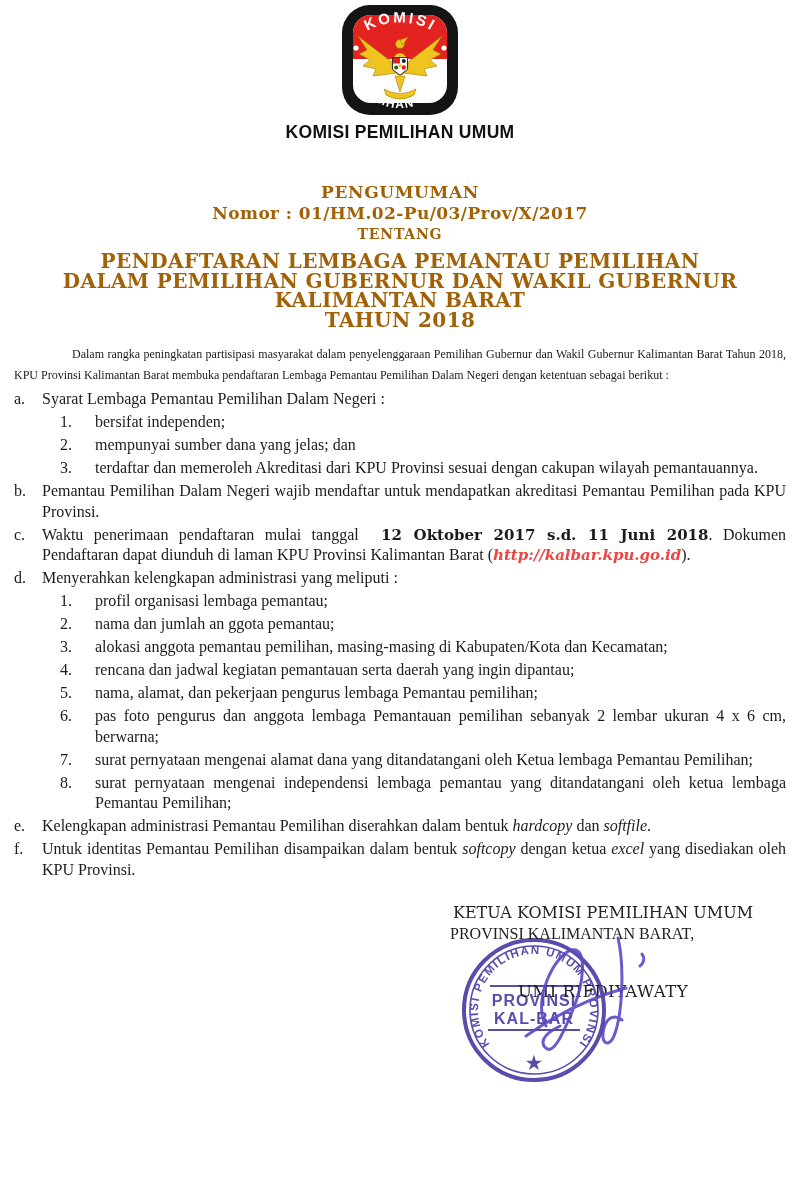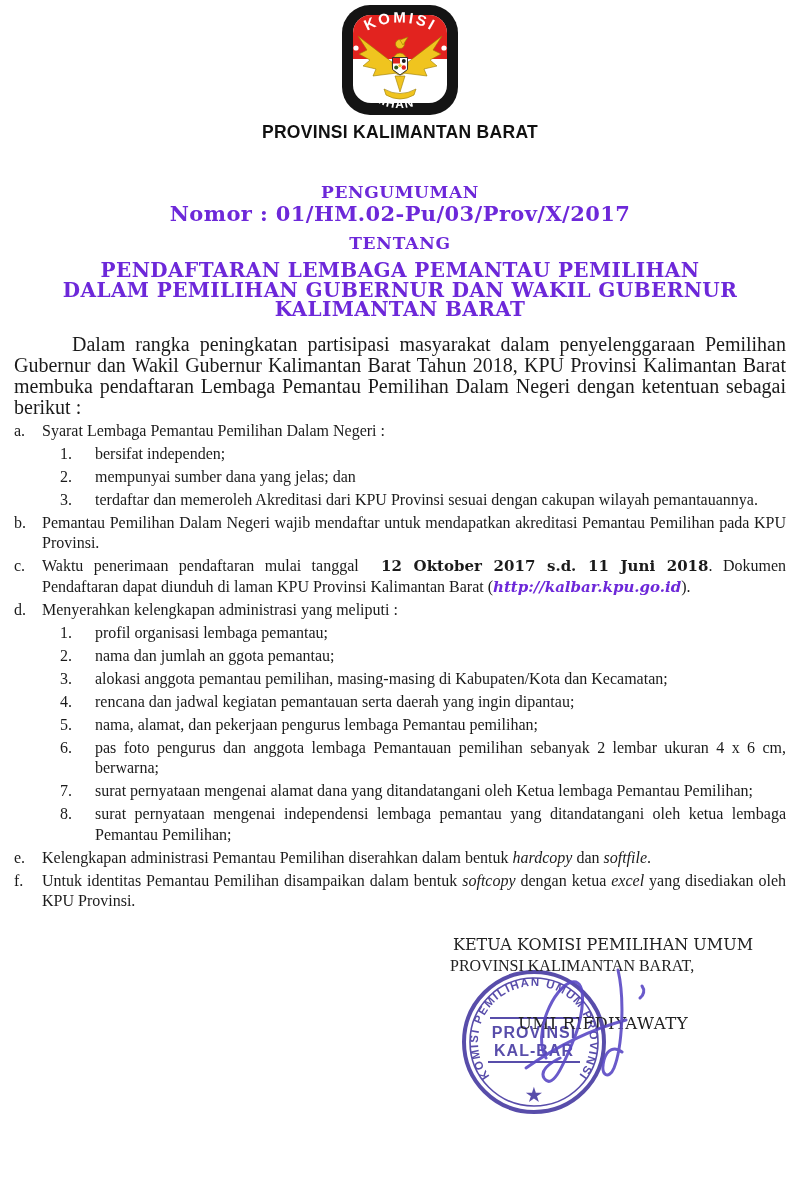--- a/index.html
+++ b/index.html
@@ -9,36 +9,36 @@
     font-family:"Liberation Serif",serif;color:#1b1b1b;
     box-sizing:border-box;padding:0 14px;
   }
   
   .logo{display:block;margin:4px auto 0;}
   .org{ text-align:center;margin-top:6px;
     font-family:"Liberation Sans",sans-serif;font-weight:bold;
     font-size:17.5px;line-height:20px;letter-spacing:.3px;color:#111;}
   
   .title{margin-top:40px;text-align:center;
-    font-family:"DejaVu Serif",serif;font-weight:bold;color:#6d28d9;}
+    font-family:"DejaVu Serif",serif;font-weight:bold;color:#a16207;}
   .title .t1{font-size:17px;line-height:21px;letter-spacing:.6px;}
-  .title .t2{font-size:21px;line-height:21px;letter-spacing:.4px;}
-  .title .tentang{margin-top:9px;font-size:17px;line-height:20px;letter-spacing:.8px;}
+  .title .t2{font-size:17px;line-height:21px;letter-spacing:.4px;}
+  .title .tentang{font-size:14px;line-height:20px;letter-spacing:.8px;}
   .title .subject{margin-top:8px;font-size:20px;line-height:19.5px;letter-spacing:.4px;}
   
-  .intro{margin:14px 0 3px;font-size:20px;line-height:21px;
+  .intro{margin:14px 0 3px;font-size:12px;line-height:21px;
     text-indent:58px;text-align:justify;}
   .item{display:flex;margin-top:2.5px;font-size:16px;line-height:20.5px;}
   .item .lbl{width:28px;flex:none;}
   .item .txt{flex:1;text-align:justify;}
   .sub{margin-left:46px;}
   .sub .lbl{width:35px;}
   .b-slab{font-family:"DejaVu Serif",serif;font-weight:bold;font-size:15px;margin-left:12px;}
   .url{font-family:"DejaVu Serif",serif;font-weight:bold;font-style:italic;
-    font-size:15px;color:#6d28d9;text-decoration:none;}
+    font-size:15px;color:#ef4444;text-decoration:none;}
   .it{font-style:italic;}
   
   .closing{position:relative;margin-left:436px;margin-top:13px;width:306px;
     font-family:"DejaVu Serif",serif;font-size:16px;line-height:21px;color:#222;}
   .closing p{margin:0;position:relative;z-index:2;}
   .closing .office{margin-top:22px;text-align:center;}
   .closing .office2{font-family:Liberation Serif, serif;}
   .sig-space{height:37px;}
   .signer{text-align:center;font-size:16.5px;letter-spacing:.5px;}
   .stamp-svg{position:absolute;left:2px;top:36px;z-index:1;opacity:.88;}
@@ -82,30 +82,31 @@
       <path d="M 52.5,53.5 L 67.5,53.5 L 67.5,65.5 L 60,71 L 52.5,65.5 Z" fill="#ffffff" stroke="#222" stroke-width=".9"></path>
       <rect x="53" y="54" width="7" height="5.5" fill="#e2231f"></rect>
       <circle cx="63.8" cy="57" r="2" fill="#1a1a1a"></circle>
       <circle cx="63.8" cy="63.5" r="2.2" fill="#e2231f"></circle>
       <circle cx="56.2" cy="63.5" r="2" fill="#2e5b1f"></circle>
       <path d="M 60,58 L 61,60.5 L 63.3,60.5 L 61.4,62 L 62.2,64.4 L 60,63 L 57.8,64.4 L 58.6,62 L 56.7,60.5 L 59,60.5 Z" fill="#f0c41f" stroke="none" transform="scale(0.8) translate(15,15.4)"></path>
     </g>
   </svg>
 
   <div class="org">
-    <div>PROVINSI KALIMANTAN BARAT</div>
+    <div>KOMISI PEMILIHAN UMUM</div>
   </div>
 
   <div class="title">
     <div class="t1">PENGUMUMAN</div>
     <div class="t2">Nomor : 01/HM.02-Pu/03/Prov/X/2017</div>
     <div class="tentang">TENTANG</div>
     <div class="subject">
       <div>PENDAFTARAN LEMBAGA PEMANTAU PEMILIHAN</div>
       <div>DALAM PEMILIHAN GUBERNUR DAN WAKIL GUBERNUR KALIMANTAN BARAT</div>
+      <div>TAHUN 2018</div>
     </div>
   </div>
 
   <p class="intro">Dalam rangka peningkatan partisipasi masyarakat dalam penyelenggaraan Pemilihan Gubernur dan Wakil Gubernur Kalimantan Barat Tahun 2018, KPU Provinsi Kalimantan Barat membuka pendaftaran Lembaga Pemantau Pemilihan Dalam Negeri dengan ketentuan sebagai berikut :</p>
 
   <div class="item">
     <span class="lbl">a.</span>
     <span class="txt">Syarat Lembaga Pemantau Pemilihan Dalam Negeri :</span>
   </div>
   <div class="item sub">

